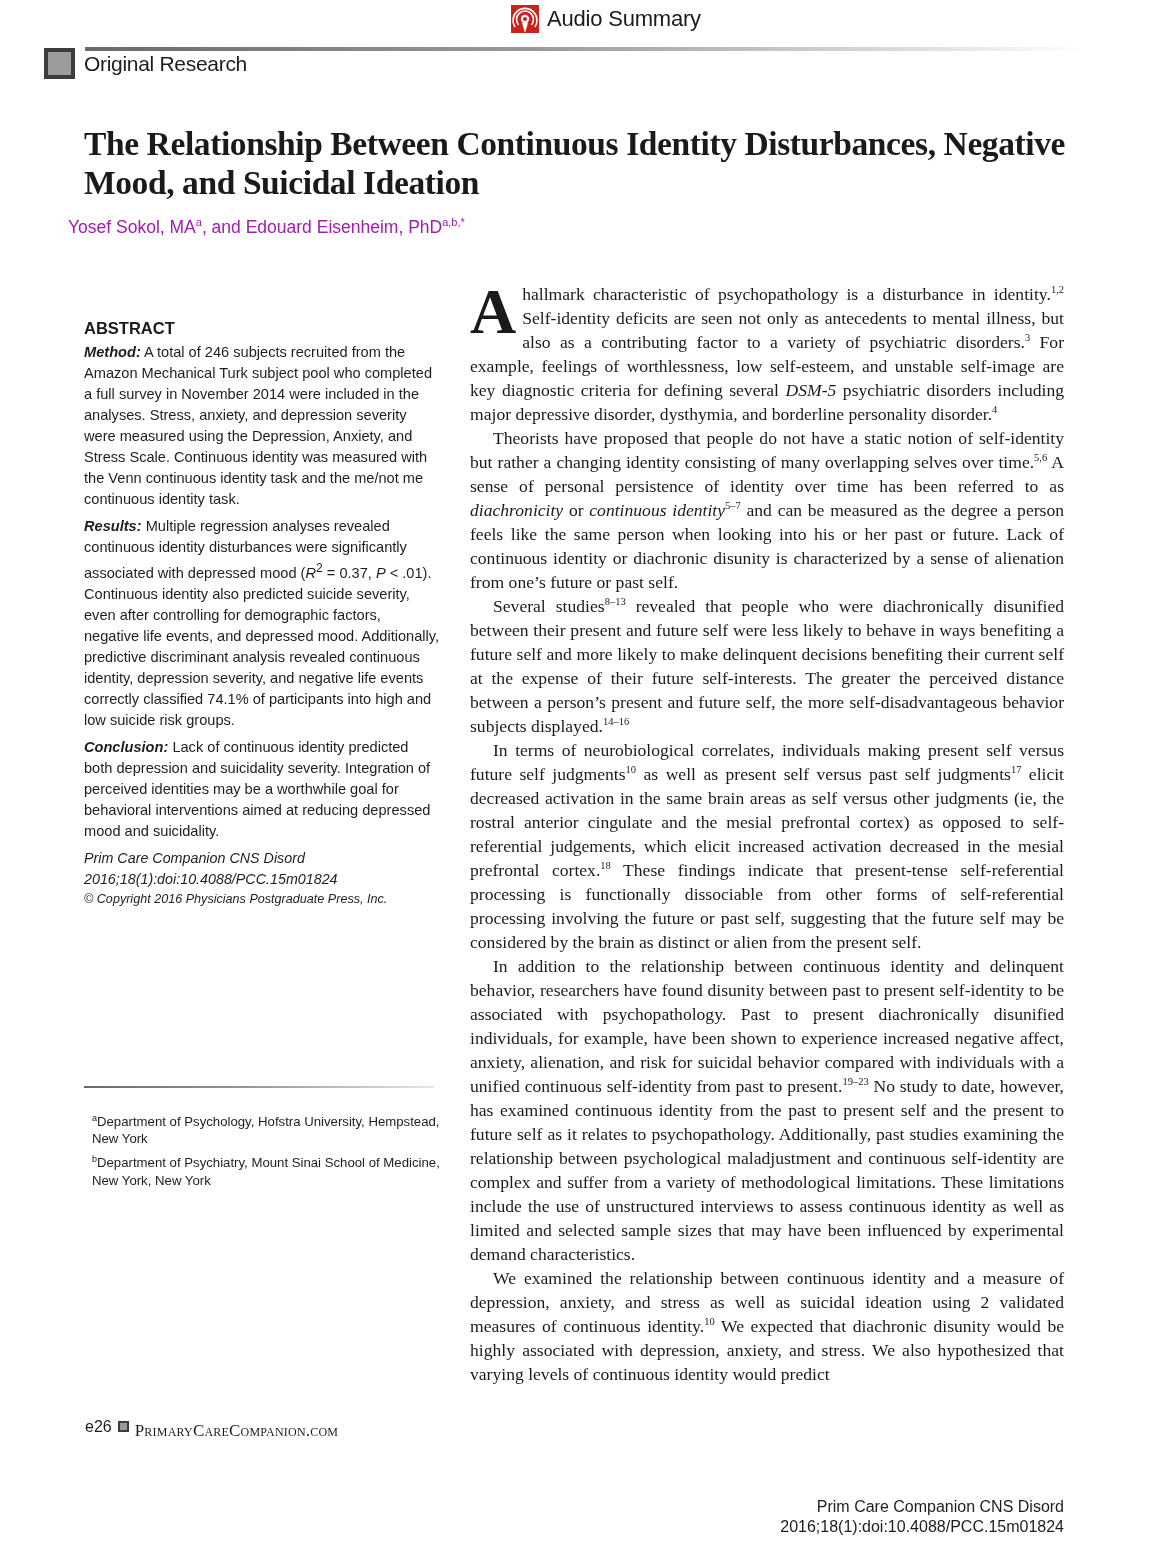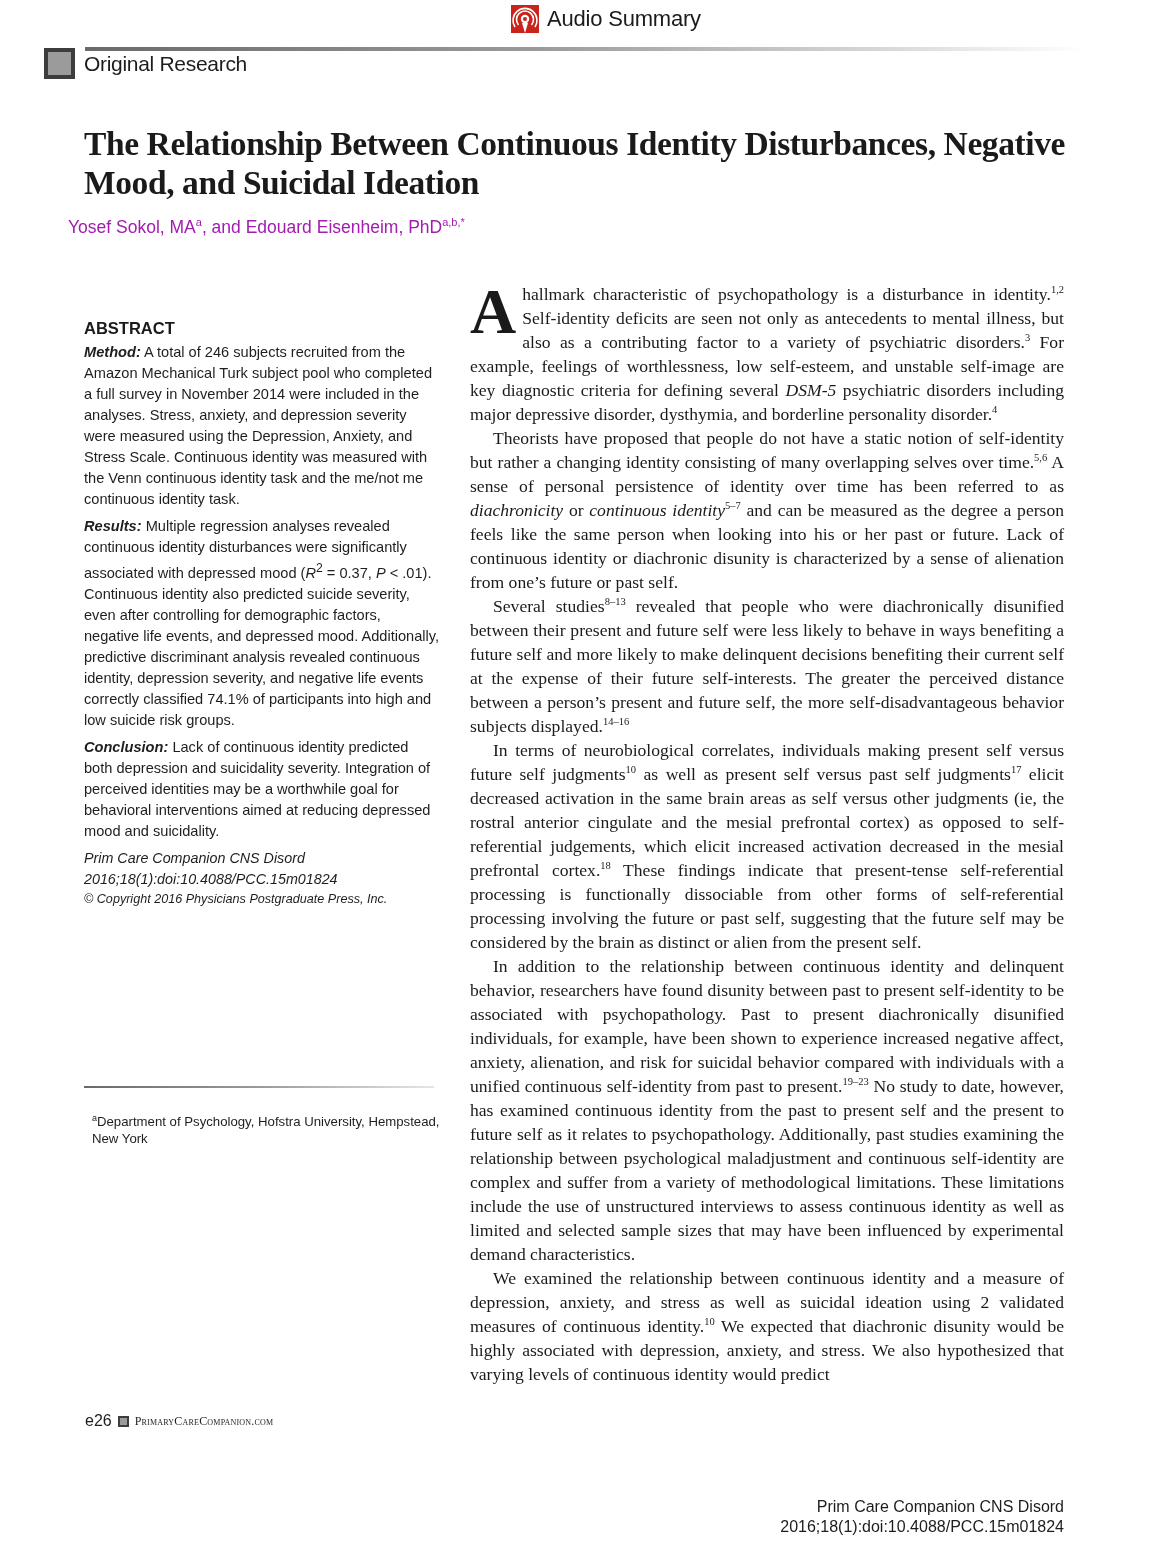--- a/index.html
+++ b/index.html
@@ -41,21 +41,21 @@
   .body-col { position: absolute; left: 470px; top: 282px; width: 594px; font-size: 17.6px; line-height: 24px; color: #1a1a1a; text-align: justify; }
   .body-col p { margin: 0; text-indent: 23px; }
   .body-col p.first { text-indent: 0; }
   .body-col sup { font-size: 10.5px; line-height: 0; }
   .dropcap { float: left; font-size: 64px; line-height: 48px; font-weight: bold; margin: 4px 6px 0 0; padding-top: 2px; }
 
   
   .foot-left { position: absolute; left: 85px; top: 1412px; font-size: 16px; color: #1d1d1d; display: flex; align-items: center; gap: 6px; }
   .foot-sq { width: 11px; height: 11px; background: #3d3d3d; position: relative; display: inline-block; }
   .foot-sq::after { content: ""; position: absolute; left: 2px; top: 2px; right: 2px; bottom: 2px; background: #9b9b9b; }
-  .foot-site { font-variant: small-caps; font-size: 12px; letter-spacing: 0.2px; }
+  .foot-site { font-variant: small-caps; font-size: 17px; letter-spacing: 0.2px; margin-top: 9px; }
   .foot-right { position: absolute; right: 106px; top: 1497px; text-align: right; font-size: 16px; line-height: 20px; color: #1d1d1d; }
 </style>
 </head>
 <body>
 
 <div class="audio sans">
   <svg class="audio-icon" viewBox="0 0 28 28">
     <rect x="0" y="0" width="28" height="28" fill="#c8241c"></rect>
     <path d="M4 22 A12 12 0 1 1 24 22" fill="none" stroke="#ffffff" stroke-width="1.6"></path>
     <path d="M7.5 20 A8.5 8.5 0 1 1 20.5 20" fill="none" stroke="#ffffff" stroke-width="1.6"></path>
@@ -84,20 +84,21 @@
     <div>Prim Care Companion CNS Disord</div>
     <div>2016;18(1):doi:10.4088/PCC.15m01824</div>
   </div>
   <div class="copy">© Copyright 2016 Physicians Postgraduate Press, Inc.</div>
 </div>
 
 <div class="abs-rule"></div>
 
 <div class="affil sans">
   <p><sup>a</sup><span>Department of Psychology, Hofstra University, Hempstead, New York</span></p>
+  <p><sup>b</sup><span>Department of Psychiatry, Mount Sinai School of Medicine, New York, New York</span></p>
 </div>
 
 <div class="body-col serif">
   <p class="first"><span class="dropcap">A</span><span> hallmark characteristic of psychopathology is a disturbance in identity.</span><sup>1,2</sup><span> Self-identity deficits are seen not only as antecedents to mental illness, but also as a contributing factor to a variety of psychiatric disorders.</span><sup>3</sup><span> For example, feelings of worthlessness, low self-esteem, and unstable self-image are key diagnostic criteria for defining several </span><i>DSM-5</i><span> psychiatric disorders including major depressive disorder, dysthymia, and borderline personality disorder.</span><sup>4</sup></p>
   <p><span>Theorists have proposed that people do not have a static notion of self-identity but rather a changing identity consisting of many overlapping selves over time.</span><sup>5,6</sup><span> A sense of personal persistence of identity over time has been referred to as </span><i>diachronicity</i><span> or </span><i>continuous identity</i><sup>5–7</sup><span> and can be measured as the degree a person feels like the same person when looking into his or her past or future. Lack of continuous identity or diachronic disunity is characterized by a sense of alienation from one’s future or past self.</span></p>
   <p><span>Several studies</span><sup>8–13</sup><span> revealed that people who were diachronically disunified between their present and future self were less likely to behave in ways benefiting a future self and more likely to make delinquent decisions benefiting their current self at the expense of their future self-interests. The greater the perceived distance between a person’s present and future self, the more self-disadvantageous behavior subjects displayed.</span><sup>14–16</sup></p>
   <p><span>In terms of neurobiological correlates, individuals making present self versus future self judgments</span><sup>10</sup><span> as well as present self versus past self judgments</span><sup>17</sup><span> elicit decreased activation in the same brain areas as self versus other judgments (ie, the rostral anterior cingulate and the mesial prefrontal cortex) as opposed to self-referential judgements, which elicit increased activation decreased in the mesial prefrontal cortex.</span><sup>18</sup><span> These findings indicate that present-tense self-referential processing is functionally dissociable from other forms of self-referential processing involving the future or past self, suggesting that the future self may be considered by the brain as distinct or alien from the present self.</span></p>
   <p><span>In addition to the relationship between continuous identity and delinquent behavior, researchers have found disunity between past to present self-identity to be associated with psychopathology. Past to present diachronically disunified individuals, for example, have been shown to experience increased negative affect, anxiety, alienation, and risk for suicidal behavior compared with individuals with a unified continuous self-identity from past to present.</span><sup>19–23</sup><span> No study to date, however, has examined continuous identity from the past to present self and the present to future self as it relates to psychopathology. Additionally, past studies examining the relationship between psychological maladjustment and continuous self-identity are complex and suffer from a variety of methodological limitations. These limitations include the use of unstructured interviews to assess continuous identity as well as limited and selected sample sizes that may have been influenced by experimental demand characteristics.</span></p>
   <p><span>We examined the relationship between continuous identity and a measure of depression, anxiety, and stress as well as suicidal ideation using 2 validated measures of continuous identity.</span><sup>10</sup><span> We expected that diachronic disunity would be highly associated with depression, anxiety, and stress. We also hypothesized that varying levels of continuous identity would predict</span></p>
 </div>

